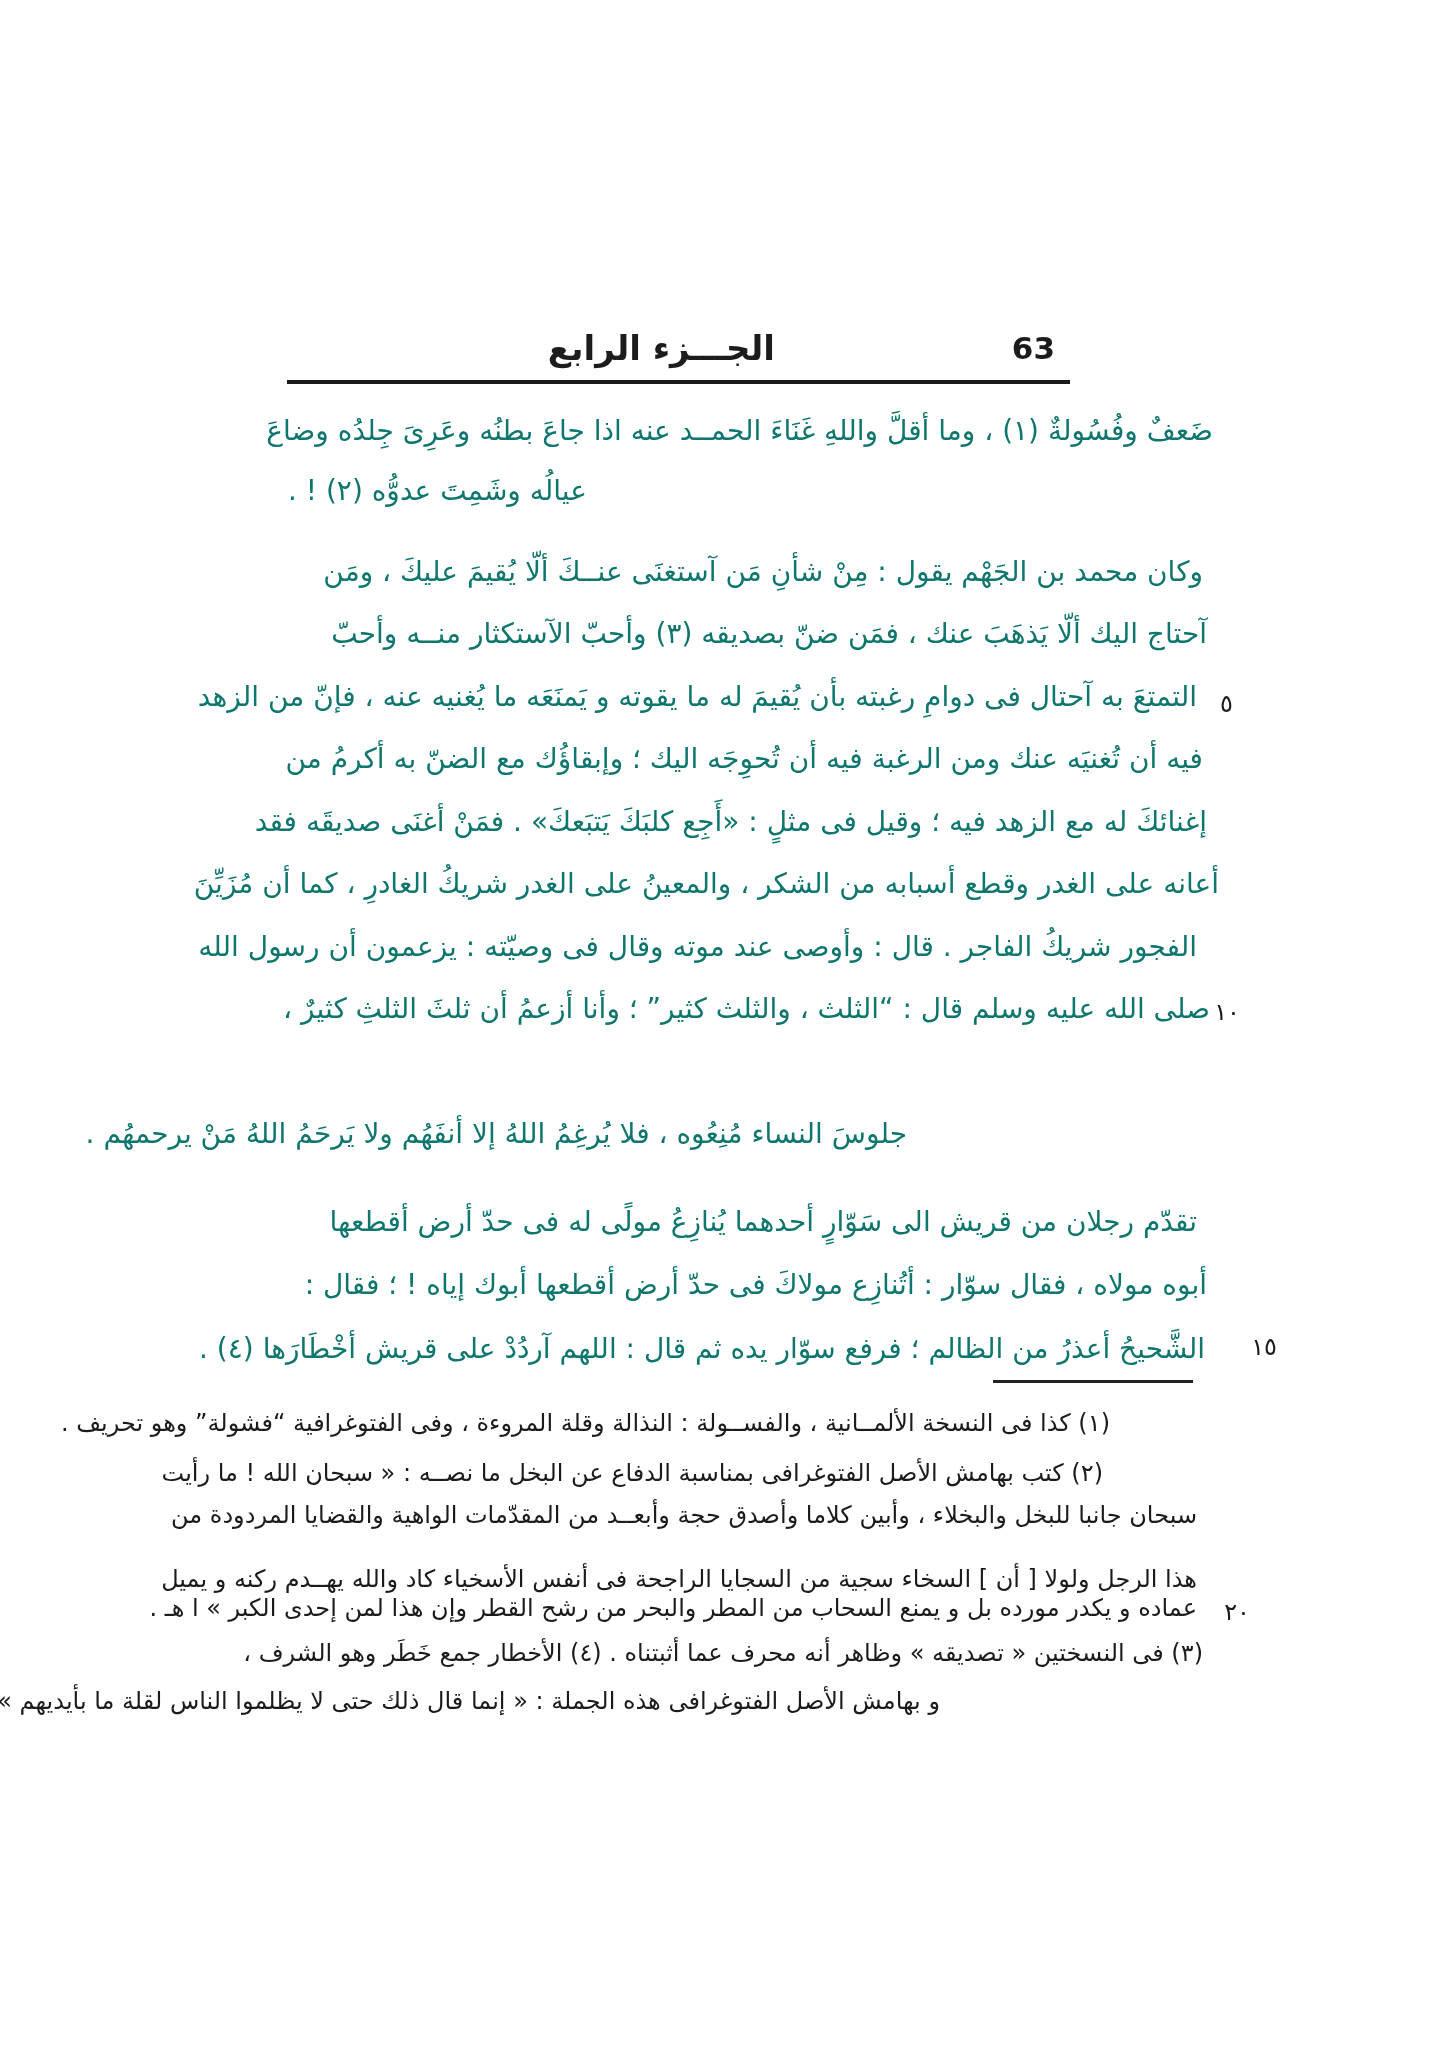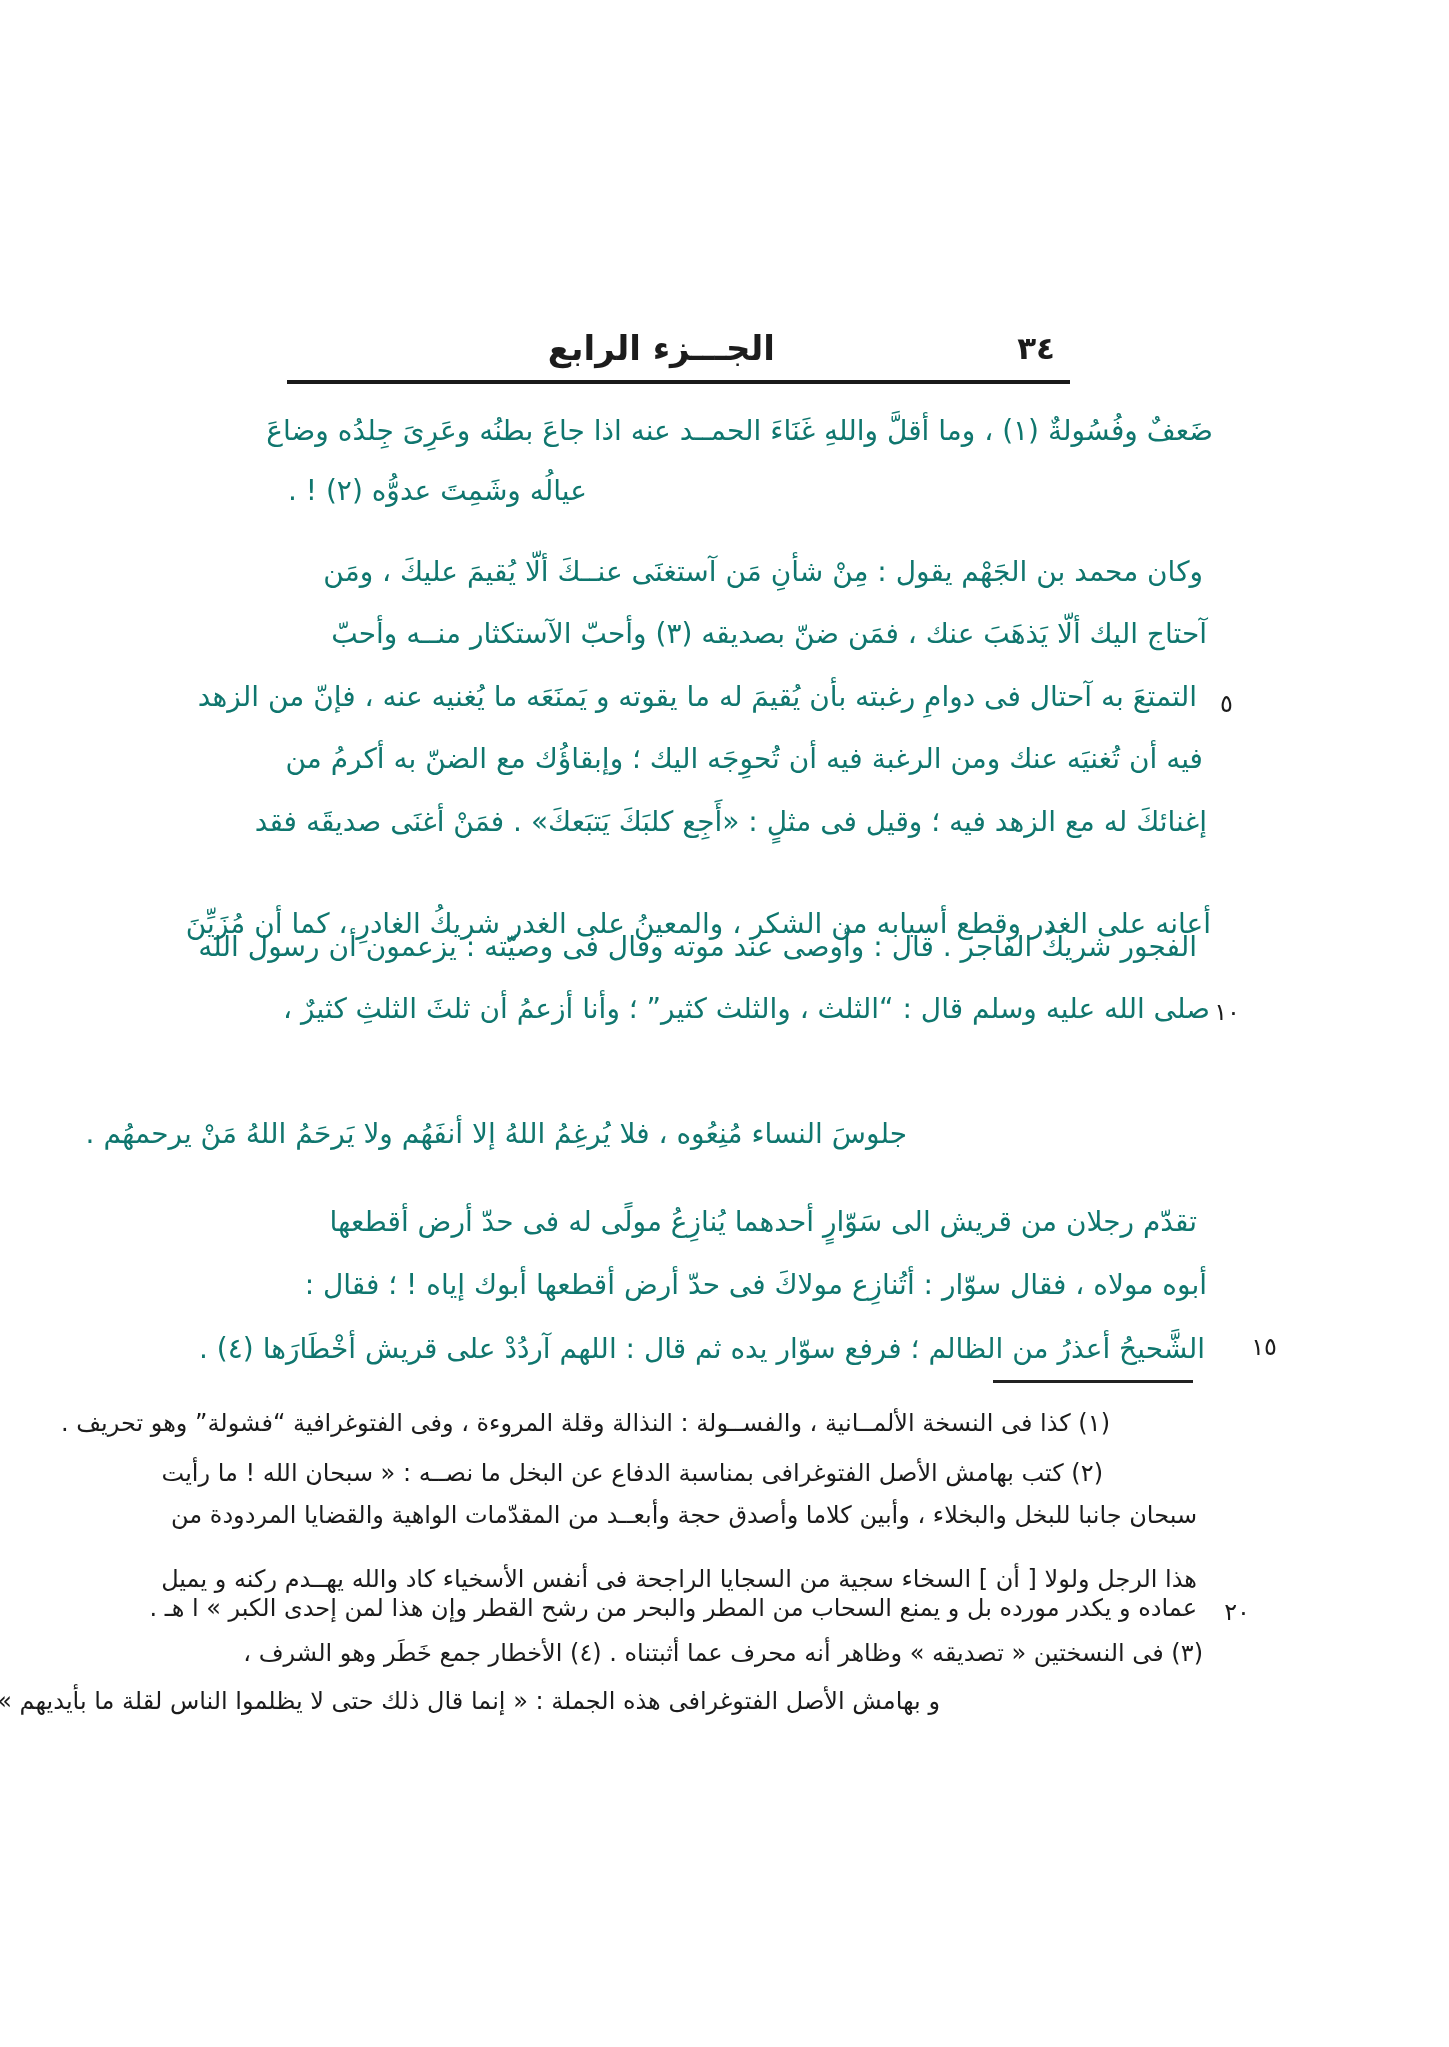--- a/index.html
+++ b/index.html
@@ -32,21 +32,21 @@
     position:absolute;white-space:nowrap;direction:rtl;
     font-size:28px;line-height:1.35;color:#0f766e;
   }
   .bl1 {top:412px;right:236px;}
   .bl2 {top:472px;right:862px;}
   .bl3 {top:553px;right:246px;}
   .bl4 {top:615px;right:242px;}
   .bl5 {top:678px;right:252px;}
   .bl6 {top:740px;right:246px;}
   .bl7 {top:803px;right:242px;}
-  .bl8 {top:865px;right:238px;margin-top:40px;}
+  .bl8 {top:865px;right:230px;}
   .bl9 {top:928px;right:252px;}
   .bl10{top:990px;right:239px;}
   .bl11{top:1053px;right:246px;}
   .bl12{top:1115px;right:542px;}
   .bl13{top:1203px;right:252px;}
   .bl14{top:1266px;right:242px;}
   .bl15{top:1330px;right:244px;}
   
   .mn{
     position:absolute;white-space:nowrap;direction:rtl;
@@ -71,21 +71,21 @@
   .fl4{top:1546px;right:252px;margin-top:18px;}
   .fl5{top:1593px;right:252px;}
   .fl6{top:1638px;right:246px;}
   .fl7{top:1686px;right:509px;}
 </style>
 </head>
 <body>
 
 <div class="page">
 
-  <div class="page-number">٣٤</div>
+  <div class="page-number">63</div>
   <div class="part-title">الجـــزء الرابع</div>
   <div class="header-rule"></div>
 
   <div class="bl bl1">ضَعفٌ وفُسُولةٌ (١) ، وما أقلَّ واللهِ غَنَاءَ الحمــد عنه اذا جاعَ بطنُه وعَرِىَ جِلدُه وضاعَ</div>
   <div class="bl bl2">عيالُه وشَمِتَ عدوُّه (٢) ! .</div>
   <div class="bl bl3">وكان محمد بن الجَهْم يقول : مِنْ شأنِ مَن آستغنَى عنــكَ ألّا يُقيمَ عليكَ ، ومَن</div>
   <div class="bl bl4">آحتاج اليك ألّا يَذهَبَ عنك ، فمَن ضنّ بصديقه (٣) وأحبّ الآستكثار منــه وأحبّ</div>
   <div class="bl bl5">التمتعَ به آحتال فى دوامِ رغبته بأن يُقيمَ له ما يقوته و يَمنَعَه ما يُغنيه عنه ، فإنّ من الزهد</div>
   <div class="bl bl6">فيه أن تُغنيَه عنك ومن الرغبة فيه أن تُحوِجَه اليك ؛ وإبقاؤُك مع الضنّ به أكرمُ من</div>
   <div class="bl bl7">إغنائكَ له مع الزهد فيه ؛ وقيل فى مثلٍ : «أَجِع كلبَكَ يَتبَعكَ» . فمَنْ أغنَى صديقَه فقد</div>

